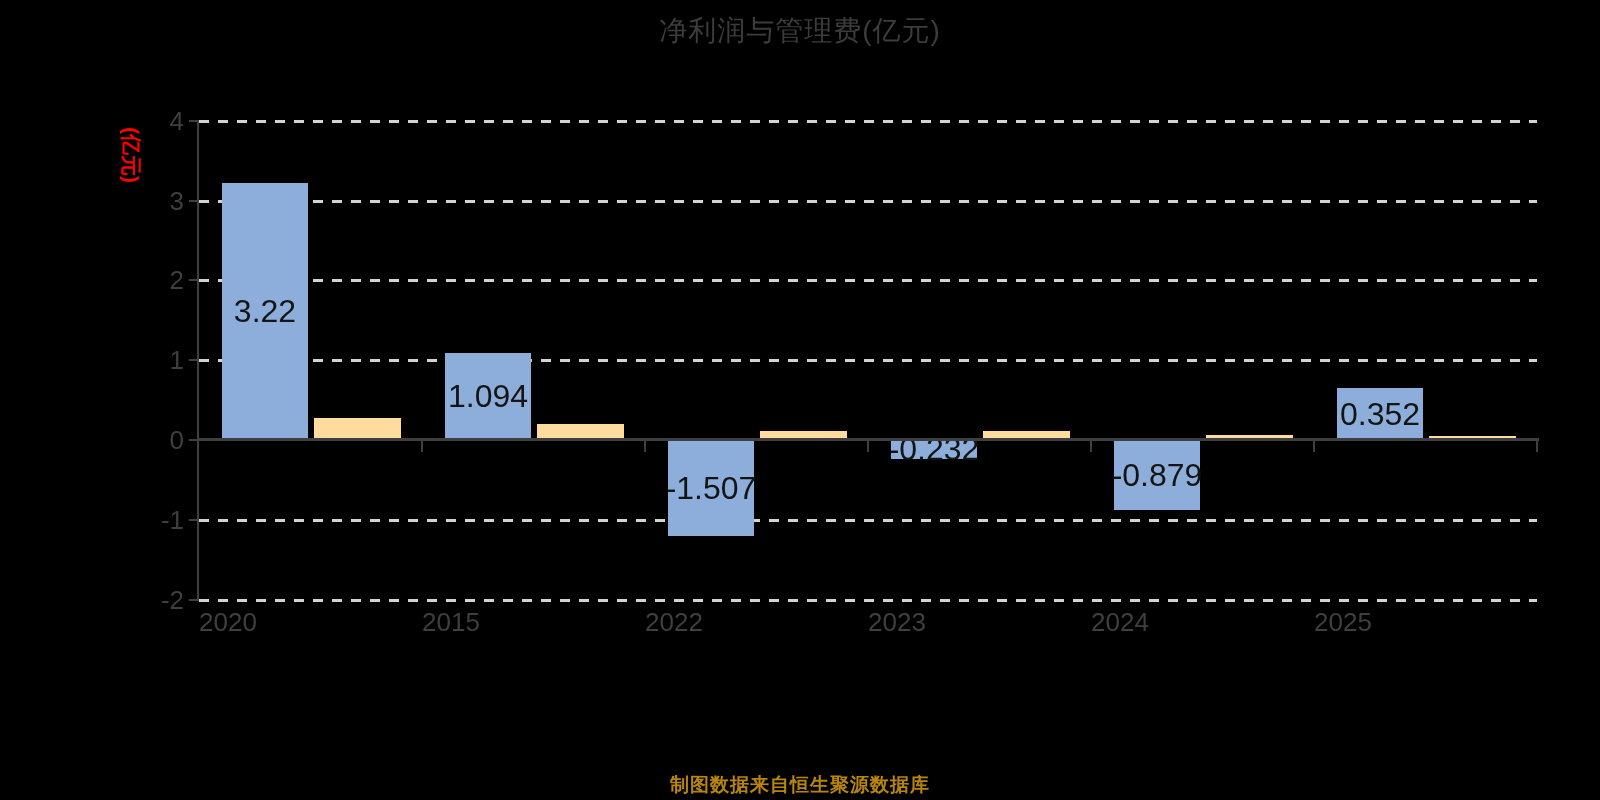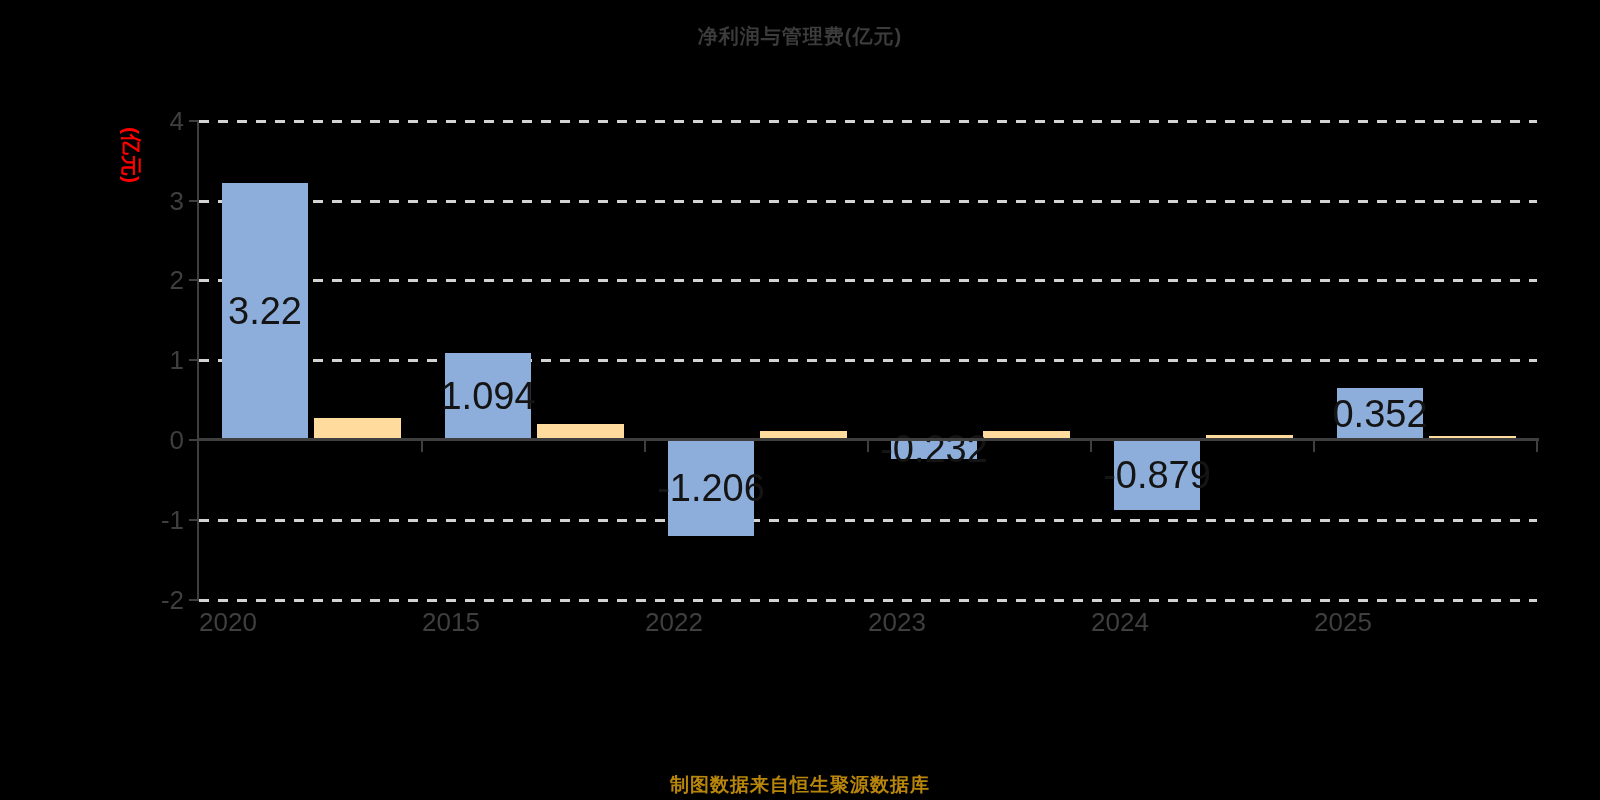--- a/index.html
+++ b/index.html
@@ -8,23 +8,23 @@
     font-family:"Liberation Sans", sans-serif;
     -webkit-font-smoothing:antialiased;
   }
   #stage{
     position:relative;
     width:1600px;height:800px;
     background:#000;
     overflow:hidden;
   }
   .chart-title{
-    position:absolute;left:0;top:23px;width:1600px;
+    position:absolute;left:0;top:12px;width:1600px;
     text-align:center;
-    font-size:20px;font-weight:bold;color:#3C3C3C;
+    font-size:28px;font-weight:normal;color:#3C3C3C;
     letter-spacing:1px;
   }
   .y-axis-title{
     position:absolute;left:131px;top:155px;
     transform:translate(-50%,-50%) rotate(90deg);
     font-size:21px;font-weight:bold;color:#FF0000;
     white-space:nowrap;
   }
   
   .y-axis-line{
@@ -46,21 +46,21 @@
     font-size:26px;color:#3F3F3F;line-height:26px;
   }
   .xtick-label{
     position:absolute;width:223px;
     font-size:26px;color:#3F3F3F;line-height:28px;
   }
   .bar{position:absolute;z-index:3;}
   .bar-label{
     position:absolute;z-index:4;
     transform:translate(-50%,-50%);
-    font-size:38px;color:#141414;white-space:nowrap;
+    font-size:32px;color:#141414;white-space:nowrap;
   }
   .legend{
     position:absolute;left:0;top:714px;width:1600px;height:42px;
     display:flex;justify-content:center;align-items:center;gap:22px;
   }
   .legend-item{display:flex;align-items:center;gap:12px;}
   .legend-swatch{width:48px;height:27px;border-radius:7px;}
   .legend-label{font-size:26px;font-weight:600;color:#3F3F3F;}
   .source-note{
     position:absolute;left:0;top:772px;width:1600px;
@@ -112,21 +112,21 @@
       <div class="xtick-label" style="left: 868px; top: 608px;">2023</div>
       <div class="xtick-stub" style="left: 1313px; top: 440px;"></div>
       <div class="xtick-label" style="left: 1091px; top: 608px;">2024</div>
       <div class="xtick-stub" style="left: 1536px; top: 440px;"></div>
       <div class="xtick-label" style="left: 1314px; top: 608px;">2025</div>
       <div class="bar" style="left: 222px; top: 182.937px; width: 86px; height: 257.063px; background: rgb(141, 174, 219);"></div>
       <div class="bar-label" style="left: 265px; top: 311.468px;">3.22</div>
       <div class="bar" style="left: 445px; top: 352.662px; width: 86px; height: 87.3377px; background: rgb(141, 174, 219);"></div>
       <div class="bar-label" style="left: 488px; top: 396.331px;">1.094</div>
       <div class="bar" style="left: 668px; top: 440px; width: 86px; height: 96.279px; background: rgb(141, 174, 219);"></div>
-      <div class="bar-label" style="left: 711px; top: 488.139px;">-1.206</div>
+      <div class="bar-label" style="left: 711px; top: 488.139px;">-1.507</div>
       <div class="bar" style="left: 891px; top: 440px; width: 86px; height: 18.5213px; background: rgb(141, 174, 219);"></div>
       <div class="bar-label" style="left: 934px; top: 449.261px;">-0.232</div>
       <div class="bar" style="left: 1114px; top: 440px; width: 86px; height: 70.1735px; background: rgb(141, 174, 219);"></div>
       <div class="bar-label" style="left: 1157px; top: 475.087px;">-0.879</div>
       <div class="bar" style="left: 1337px; top: 388.268px; width: 86px; height: 51.732px; background: rgb(141, 174, 219);"></div>
       <div class="bar-label" style="left: 1380px; top: 414.134px;">0.352</div>
       <div class="bar" style="left: 314px; top: 417.647px; width: 87px; height: 22.3533px; background: rgb(255, 220, 158);"></div>
       <div class="bar" style="left: 537px; top: 424.033px; width: 87px; height: 15.9667px; background: rgb(255, 220, 158);"></div>
       <div class="bar" style="left: 760px; top: 431.218px; width: 87px; height: 8.78167px; background: rgb(255, 220, 158);"></div>
       <div class="bar" style="left: 983px; top: 431.218px; width: 87px; height: 8.78167px; background: rgb(255, 220, 158);"></div>

